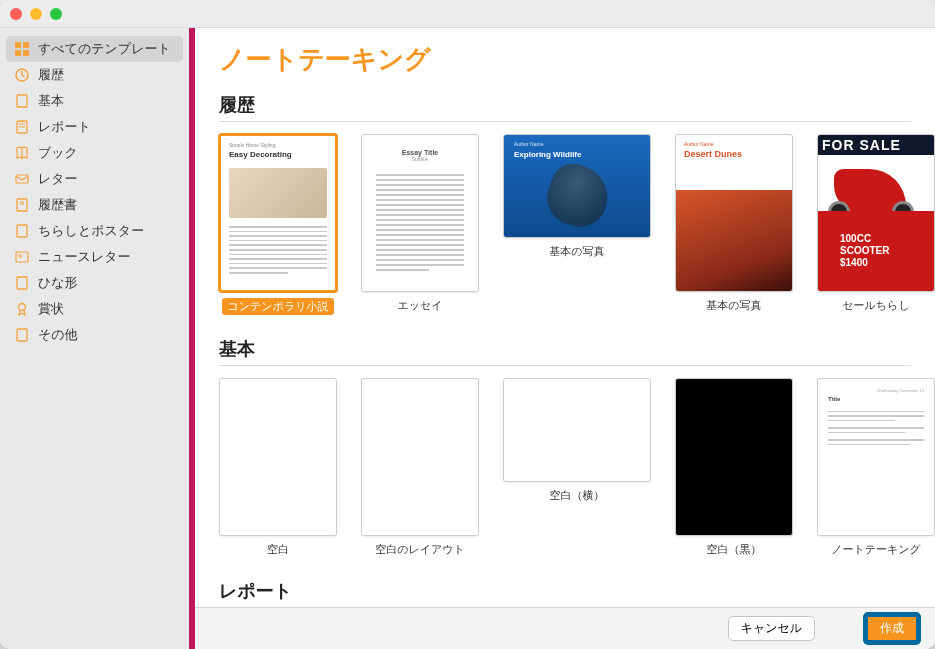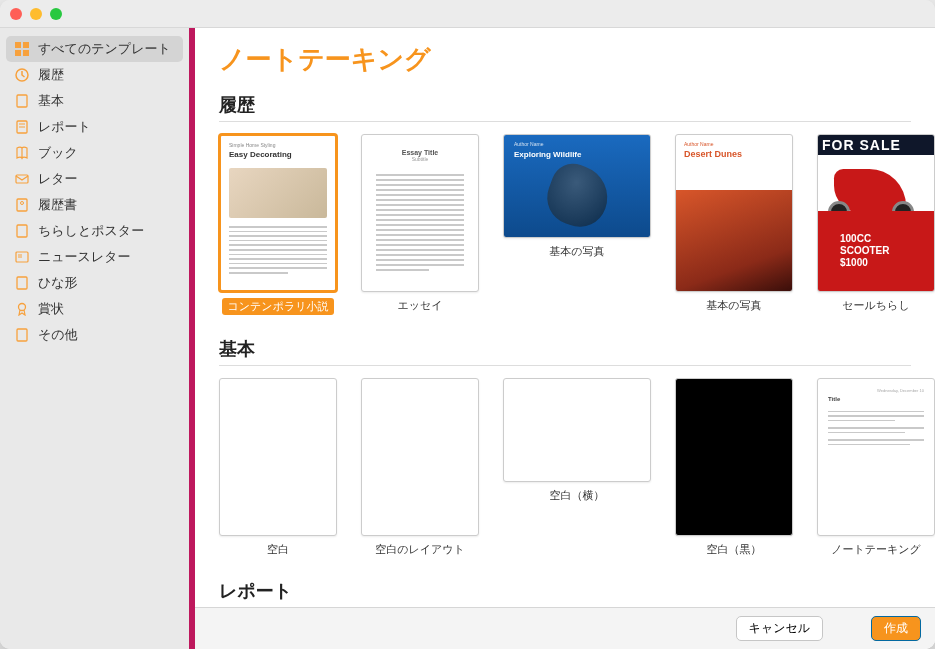--- a/index.html
+++ b/index.html
@@ -142,21 +142,21 @@
       padding: 3px 12px;
       border-radius: 5px;
       border: 1px solid #c6c6c6;
       background: #fff;
       cursor: default;
       margin-left: 40px;
     }
     .btn.primary {
       background: #f7941d;
       color: #fff;
-      border: 1px solid #0369a1;
+      border: 5px solid #0369a1;
     }
     
     .thumb .lines { padding: 8px; }
     .thumb .line { height: 2px; background: #c9c9c9; margin-bottom: 3px; }
     .thumb .line.short { width: 60%; }
     .th-deco-title { position: absolute; top: 12px; left: 8px; font-size: 8px; color:#333; font-weight:700; }
     .th-deco-author { position: absolute; top: 4px; left: 8px; font-size: 5px; color:#888; }
     .th-deco-img { position: absolute; top: 32px; left: 8px; right: 8px; height: 50px; background: linear-gradient(135deg,#e8d6c0,#c9b89a); border-radius: 2px; }
     .th-essay-title { text-align:center; font-size: 7px; color:#555; margin-top:14px; font-weight:600;}
     .th-essay-sub { text-align:center; font-size: 5px; color:#999; margin-bottom:8px;}
@@ -383,21 +383,21 @@
           <div class="template-item">
             <div class="thumb">
               <div class="th-sale-head">FOR SALE</div>
               <div class="th-sale-img">
                 <div class="th-scooter-body"></div>
                 <div class="th-scooter-wheel" style="left:6px; top:48px;"></div>
                 <div class="th-scooter-wheel" style="left:70px; top:48px;"></div>
               </div>
               <div class="th-sale-tag">
                 <div>100CC SCOOTER</div>
-                <div>$1000</div>
+                <div>$1400</div>
               </div>
             </div>
             <div class="template-label">セールちらし</div>
           </div>
 
         </div>
 
         <div class="section-title">基本</div>
         <div class="template-row">
           <div class="template-item">

